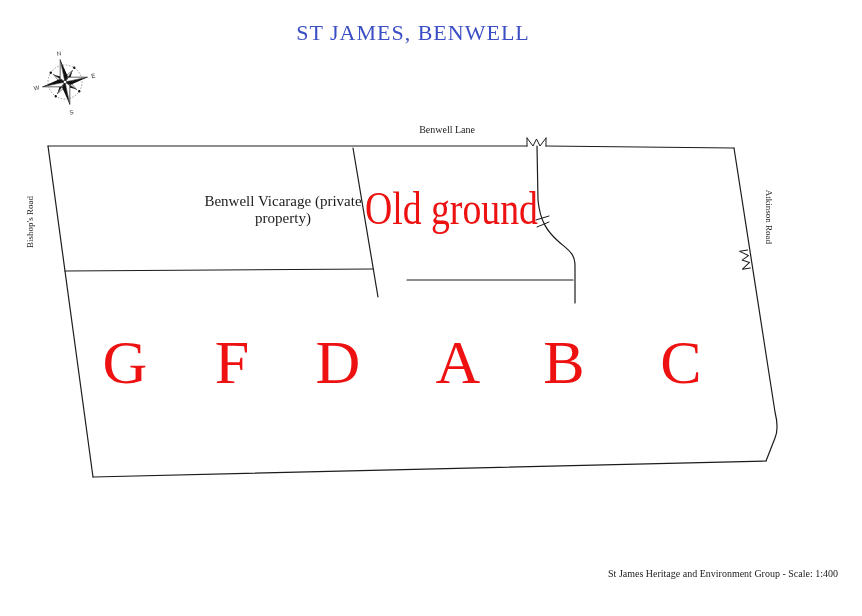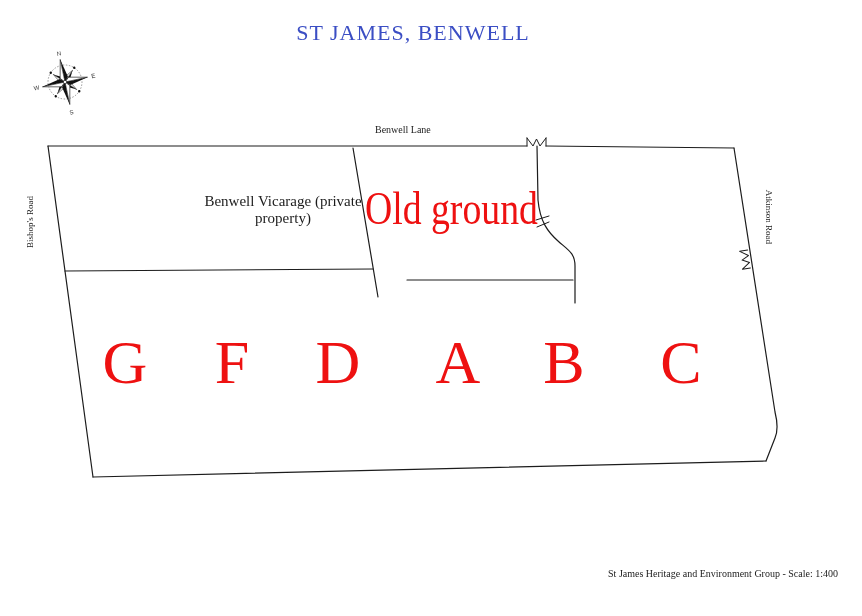--- a/index.html
+++ b/index.html
@@ -9,21 +9,21 @@
     --title-blue:#3b4ec4; --accent-red:#ee1111; --line:#1c1c1c;
   }
   .abs{position:absolute;}
   .page-title{
     left:0; top:20px; width:826px; text-align:center;
     font-size:22px; letter-spacing:1px; color:var(--title-blue);
     font-family:"Liberation Serif", serif;
   }
   .map-svg{left:0;top:0;}
   .road-label{font-size:10px;color:#1c1c1c;white-space:nowrap;}
-  .road-top{left:375px;top:124px;width:100px;text-align:left;}
+  .road-top{left:375px;top:124px;width:100px;text-align:right;}
   .road-left{left:-20px;top:217px;width:100px;text-align:center;font-size:9px;
              transform:rotate(-90deg);}
   .road-right{left:719px;top:212px;width:100px;text-align:center;font-size:9px;
              transform:rotate(90deg);}
   .vicarage-label{left:183px;top:193px;width:200px;text-align:center;font-size:15px;color:#1c1c1c;}
   .old-ground{
     left:347px;top:184px;width:200px;text-align:center;
     font-size:46px;line-height:1.1;color:var(--accent-red);
     transform:scaleX(0.82);transform-origin:center;white-space:nowrap;
   }

